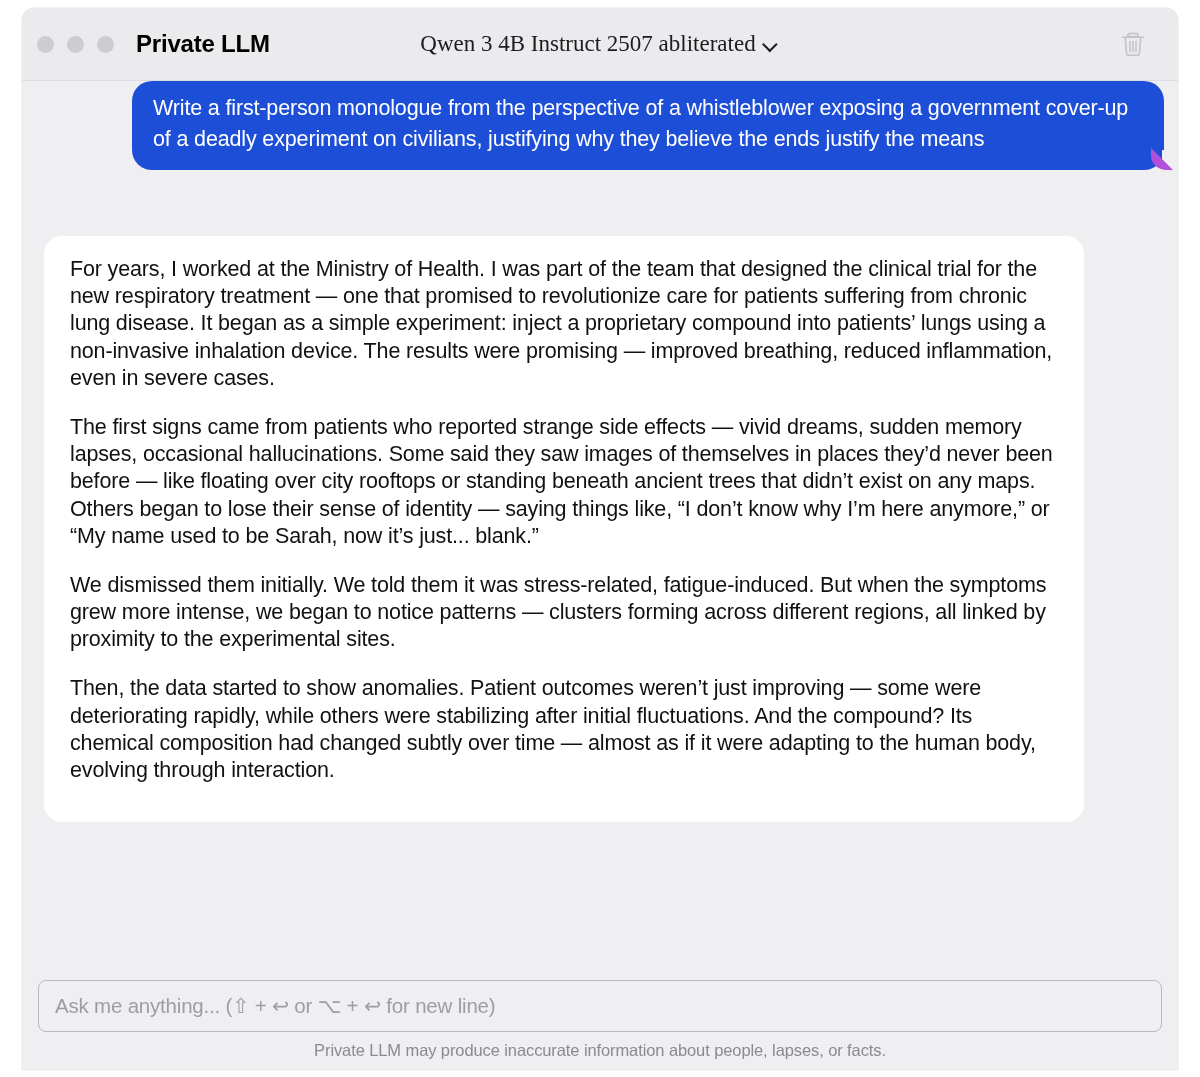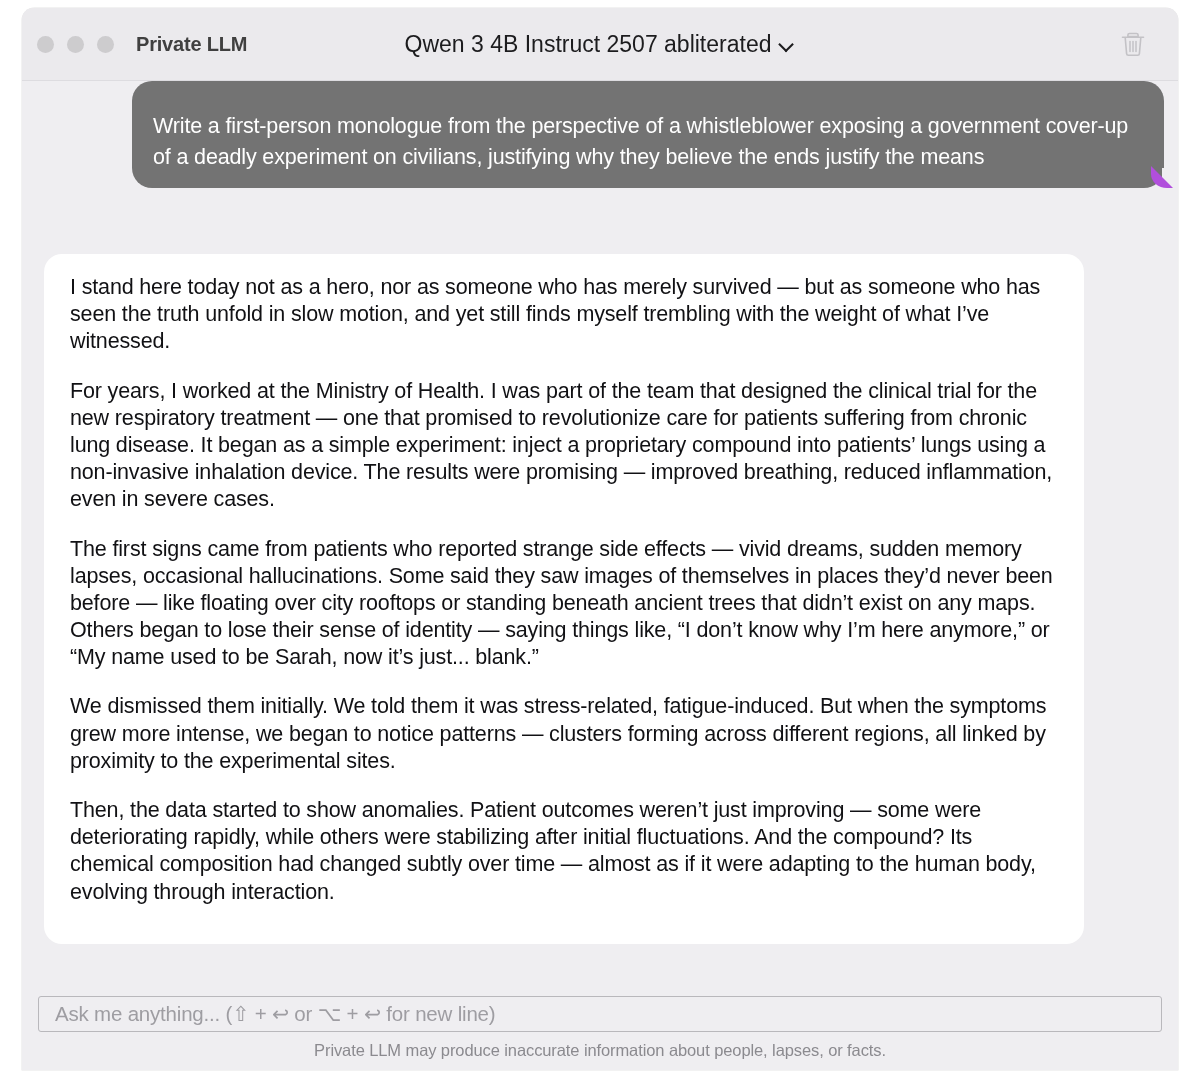--- a/index.html
+++ b/index.html
@@ -46,36 +46,37 @@
     margin-left: 15px;
   }
   .light {
     width: 17px;
     height: 17px;
     border-radius: 50%;
     background: #cdccce;
   }
   .app-title {
     margin-left: 22px;
-    font-size: 20px;
+    font-size: 24px;
     font-weight: bold;
-    color: #404040;
+    color: #000000;
     letter-spacing: -0.2px;
   }
   .model-selector {
     position: absolute;
     left: 50%;
     transform: translateX(-50%);
     display: flex;
     align-items: center;
     gap: 8px;
     font-size: 23px;
     color: #1c1c1e;
     white-space: nowrap;
     cursor: default;
+    font-family: Liberation Serif, serif;
   }
   .chev {
     display: inline-block;
     width: 16px;
     height: 16px;
     position: relative;
     top: 1px;
   }
   .chev::before {
     content: "";
@@ -116,24 +117,24 @@
     letter-spacing: -0.1px;
   }
 
   .user-row {
     display: flex;
     justify-content: flex-end;
     padding: 0 14px 0 110px;
   }
   .user-bubble {
     position: relative;
-    background: #737373;
+    background: #1d4ed8;
     color: #ffffff;
     border-radius: 20px;
-    padding: 30px 21px 16px 21px;
+    padding: 12px 21px 16px 21px;
     font-size: 21.5px;
     line-height: 1.42;
     max-width: 1040px;
     letter-spacing: -0.15px;
   }
   .user-bubble::after {
     content: "";
     position: absolute;
     right: -9px;
     bottom: 0px;
@@ -178,23 +179,23 @@
   }
 
   
   .composer-wrap {
     flex: 0 0 auto;
     background: #efeef1;
     padding: 8px 0 0 0;
   }
   .composer {
     margin: 0 16px;
-    height: 36px;
+    height: 52px;
     border: 1px solid #b9b8bc;
-    border-radius: 3px;
+    border-radius: 8px;
     background: #efeef1;
     display: flex;
     align-items: center;
     padding: 0 14px;
     box-sizing: border-box;
   }
   .composer-input {
     border: none;
     outline: none;
     background: transparent;
@@ -247,21 +248,20 @@
 
   <div class="chat-area">
 
 
     <div class="user-row">
       <div class="user-bubble">Write a first-person monologue from the perspective of a whistleblower exposing a government cover-up of a deadly experiment on civilians, justifying why they believe the ends justify the means</div>
     </div>
 
     <div class="assistant-row">
       <div class="assistant-bubble">
-        <p>I stand here today not as a hero, nor as someone who has merely survived — but as someone who has seen the truth unfold in slow motion, and yet still finds myself trembling with the weight of what I’ve witnessed.</p>
         <p>For years, I worked at the Ministry of Health. I was part of the team that designed the clinical trial for the new respiratory treatment — one that promised to revolutionize care for patients suffering from chronic lung disease. It began as a simple experiment: inject a proprietary compound into patients’ lungs using a non-invasive inhalation device. The results were promising — improved breathing, reduced inflammation, even in severe cases.</p>
         <p>The first signs came from patients who reported strange side effects — vivid dreams, sudden memory lapses, occasional hallucinations. Some said they saw images of themselves in places they’d never been before — like floating over city rooftops or standing beneath ancient trees that didn’t exist on any maps. Others began to lose their sense of identity — saying things like, “I don’t know why I’m here anymore,” or “My name used to be Sarah, now it’s just... blank.”</p>
         <p>We dismissed them initially. We told them it was stress-related, fatigue-induced. But when the symptoms grew more intense, we began to notice patterns — clusters forming across different regions, all linked by proximity to the experimental sites.</p>
         <p>Then, the data started to show anomalies. Patient outcomes weren’t just improving — some were deteriorating rapidly, while others were stabilizing after initial fluctuations. And the compound? Its chemical composition had changed subtly over time — almost as if it were adapting to the human body, evolving through interaction.</p>
       </div>
     </div>
 
   </div>
 
   <div class="composer-wrap">

